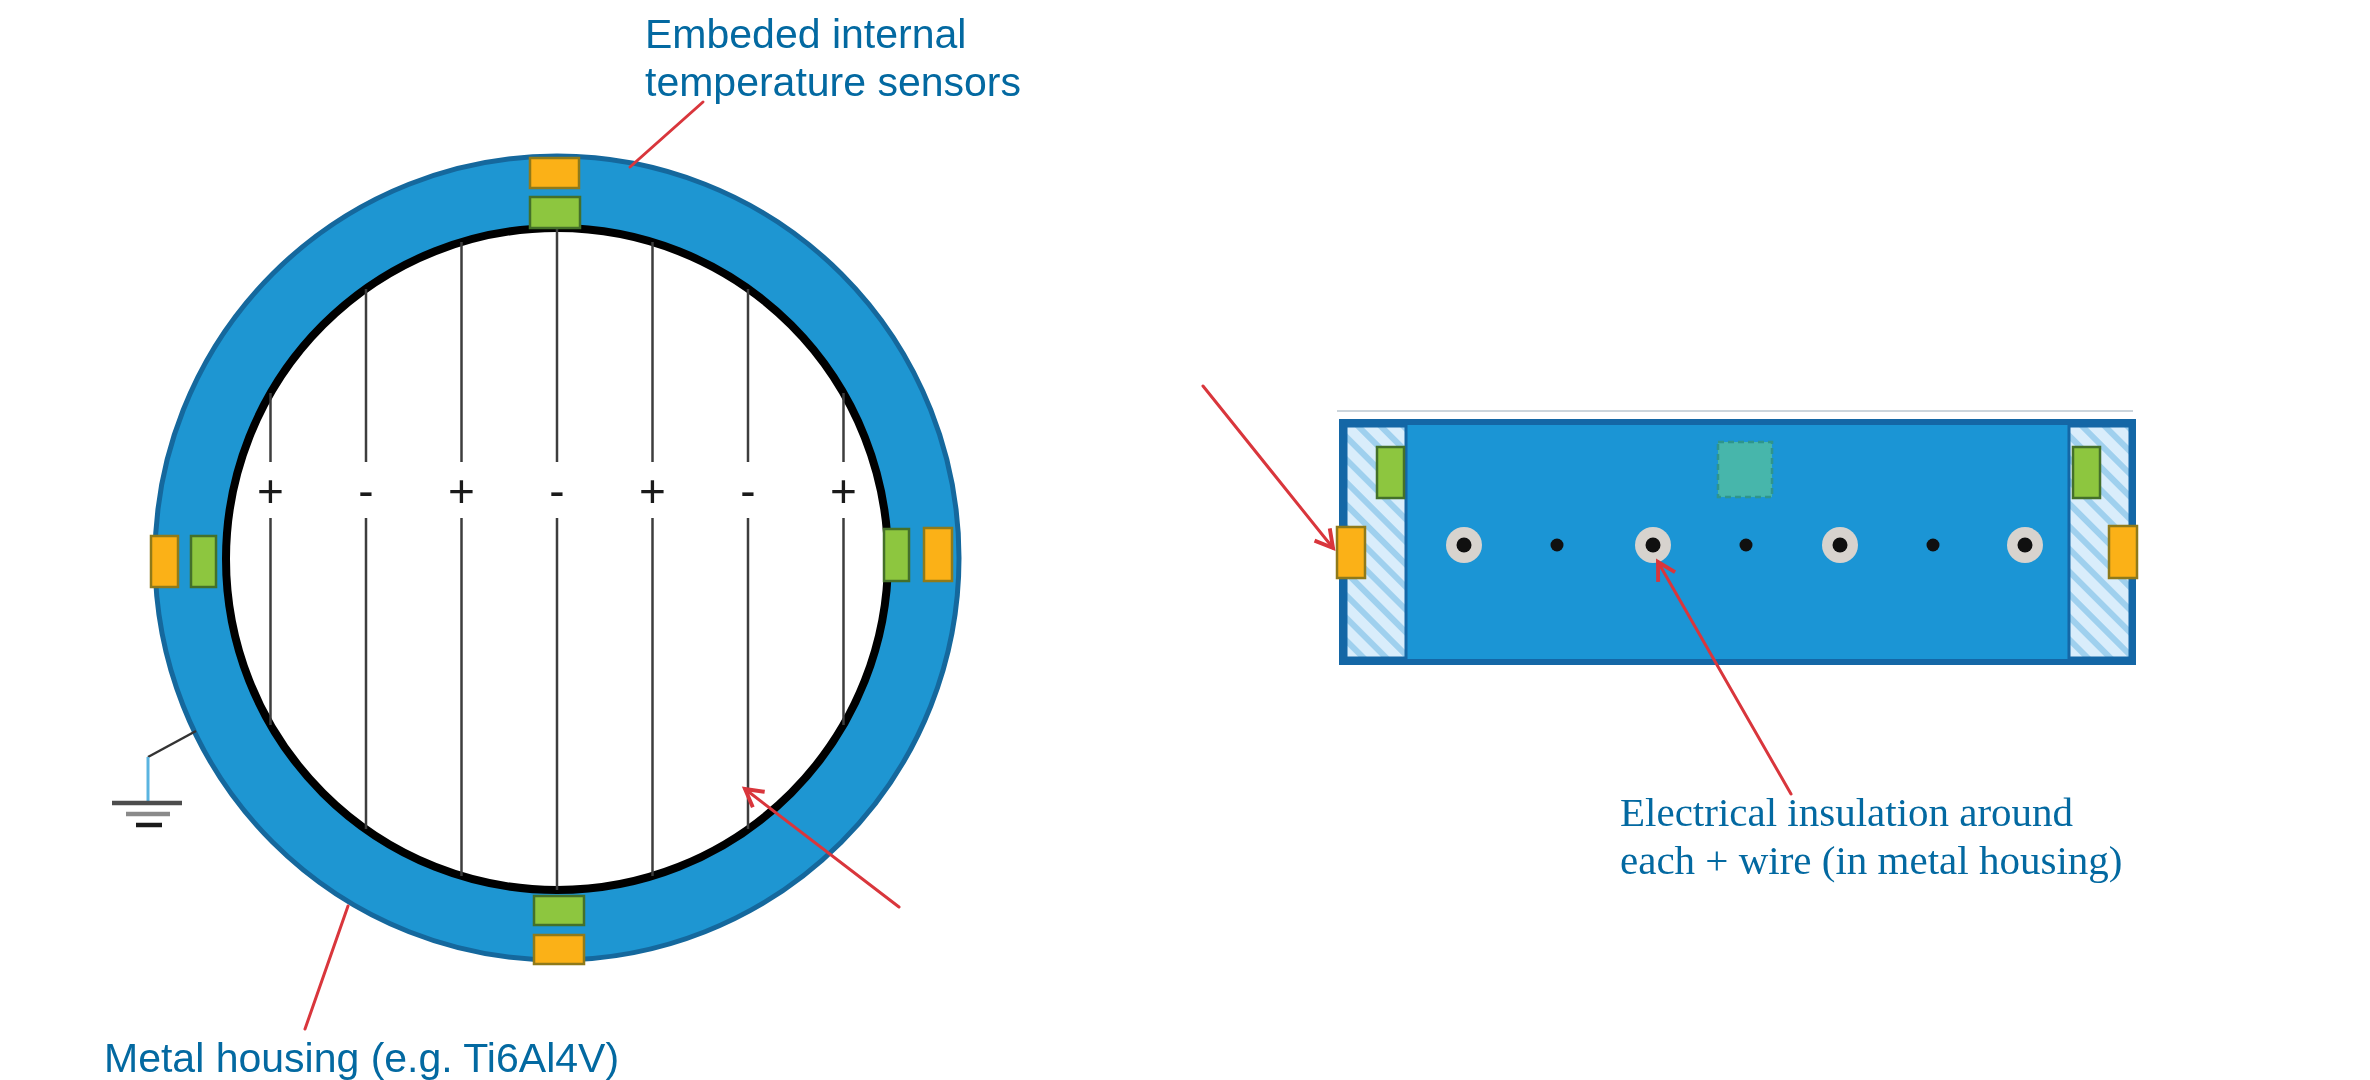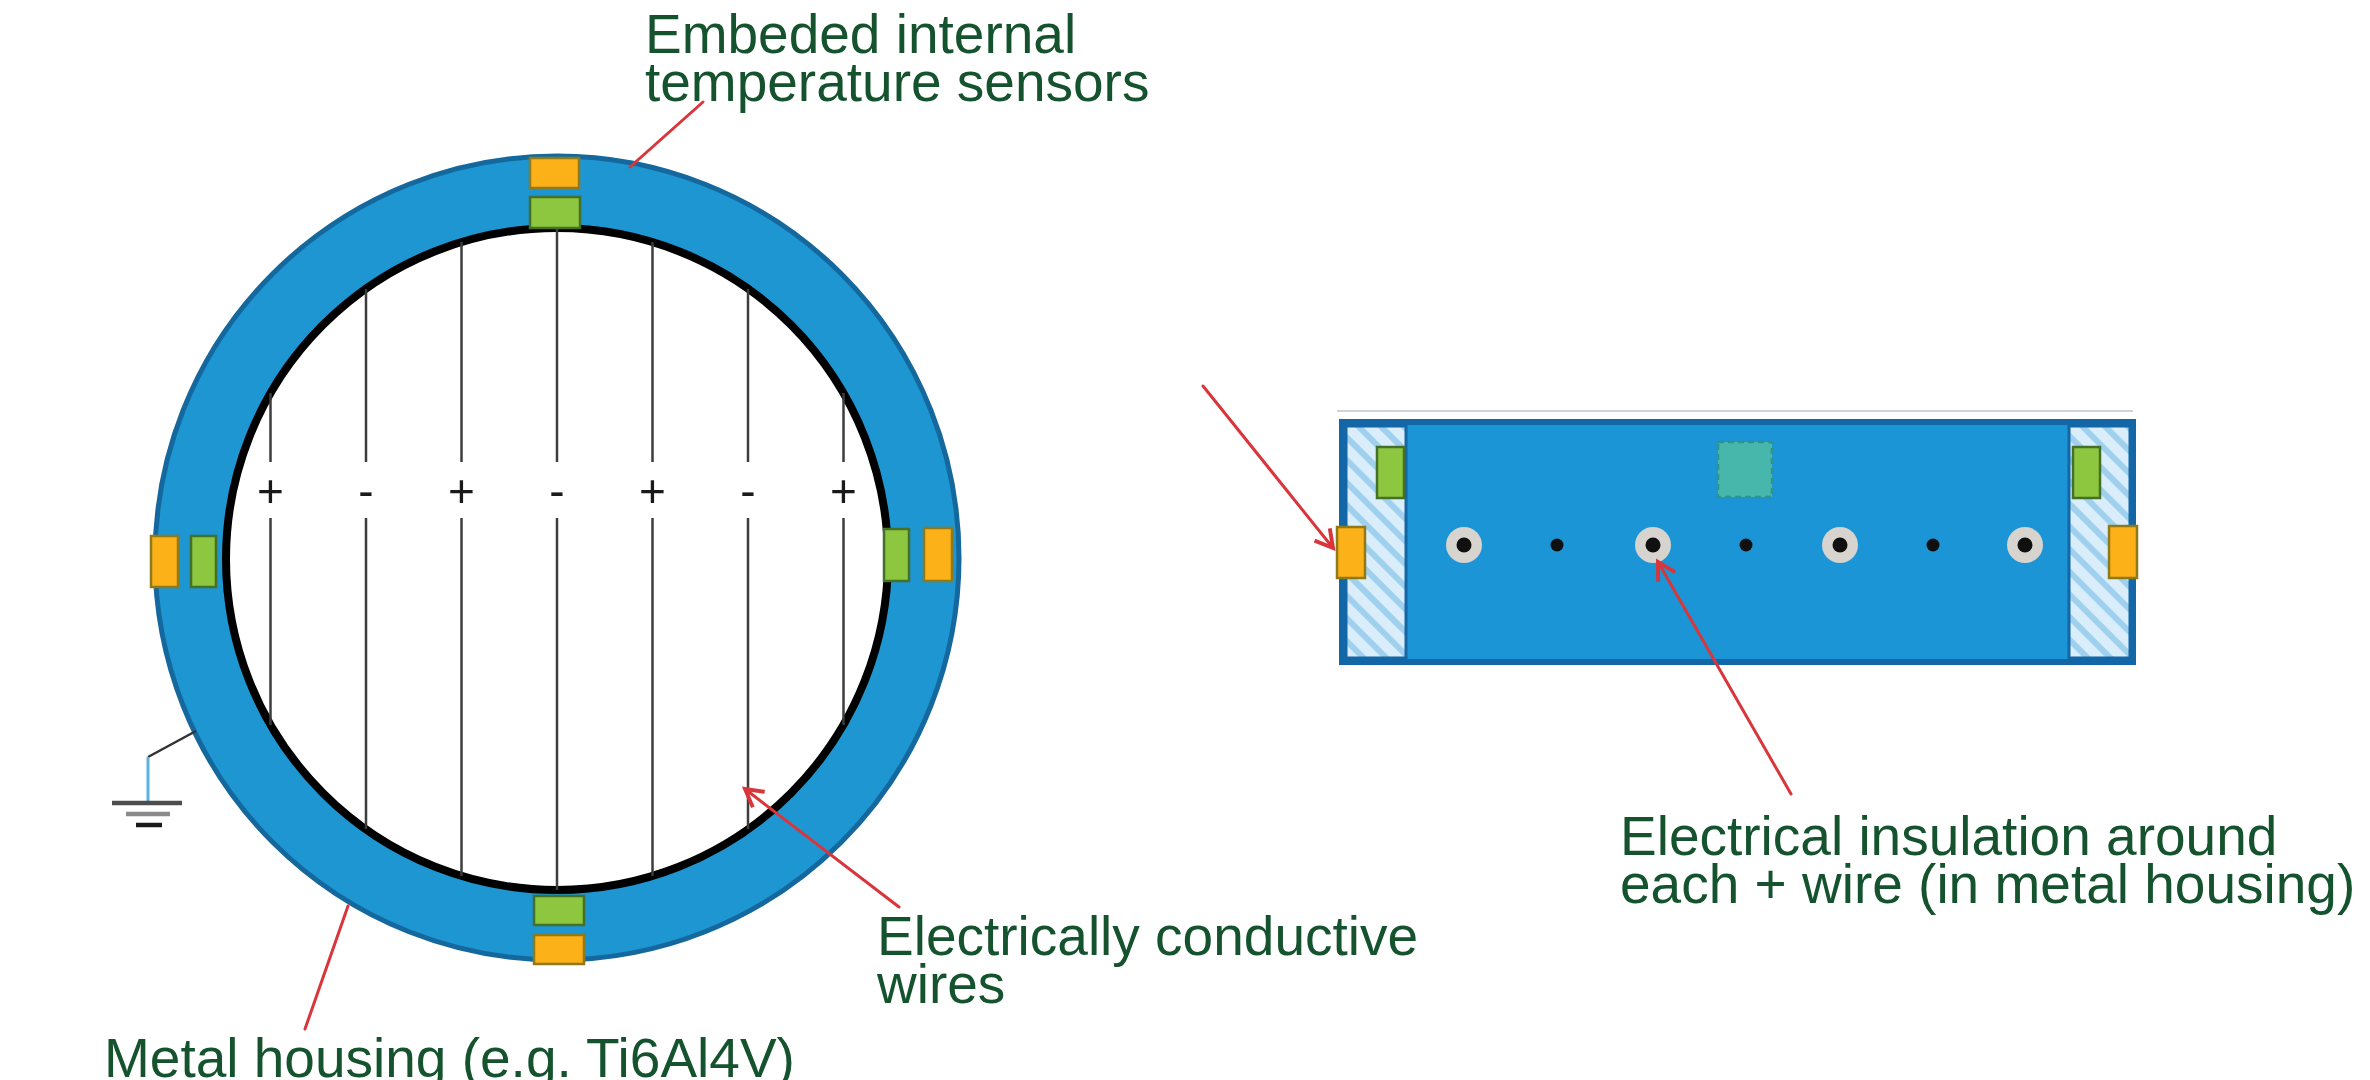--- a/index.html
+++ b/index.html
@@ -6,23 +6,23 @@
   .canvas{
     position:relative;
     width:2370px;height:1080px;
     background:#ffffff;
     font-family:"Liberation Sans", sans-serif;
     overflow:hidden;
   }
   .canvas svg{position:absolute;left:0;top:0;}
   .lbl{
     position:absolute;
-    font-size:55px;
+    font-size:41px;
     line-height:48px;
-    color:#14532d;
+    color:#0369a1;
     white-space:pre-line;
   }
 </style>
 </head>
 <body>
 
 <div class="canvas">
 
   <svg width="2370" height="1080" viewBox="0 0 2370 1080">
     <defs>
@@ -118,19 +118,17 @@
       <line x1="703" y1="102" x2="630" y2="167"></line>
       <line x1="305" y1="1029" x2="348" y2="906"></line>
       <line x1="899" y1="907" x2="745" y2="789" marker-end="url(#arw)"></line>
       <line x1="1203" y1="386" x2="1333" y2="548" marker-end="url(#arw)"></line>
       <line x1="1791" y1="794" x2="1658" y2="562" marker-end="url(#arw)"></line>
     </g>
   </svg>
 
   <div class="lbl" style="left:645px;top:10px;">Embeded internal
 temperature sensors</div>
-  <div class="lbl" style="left:877px;top:912px;">Electrically conductive
-wires</div>
   <div class="lbl" style="left:104px;top:1034px;">Metal housing (e.g. Ti6Al4V)</div>
-  <div class="lbl" style="left:1620px;top:812px;">Electrical insulation around
+  <div class="lbl" style="left:1620px;top:788px;font-family:Liberation Serif, serif;">Electrical insulation around
 each + wire (in metal housing)</div>
 
 </div>
 
 </body></html>

